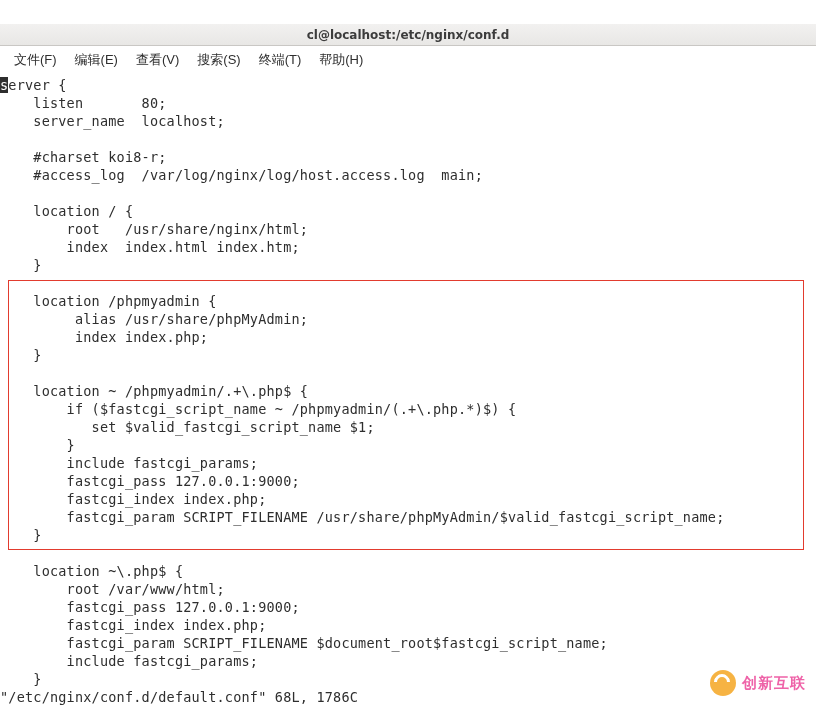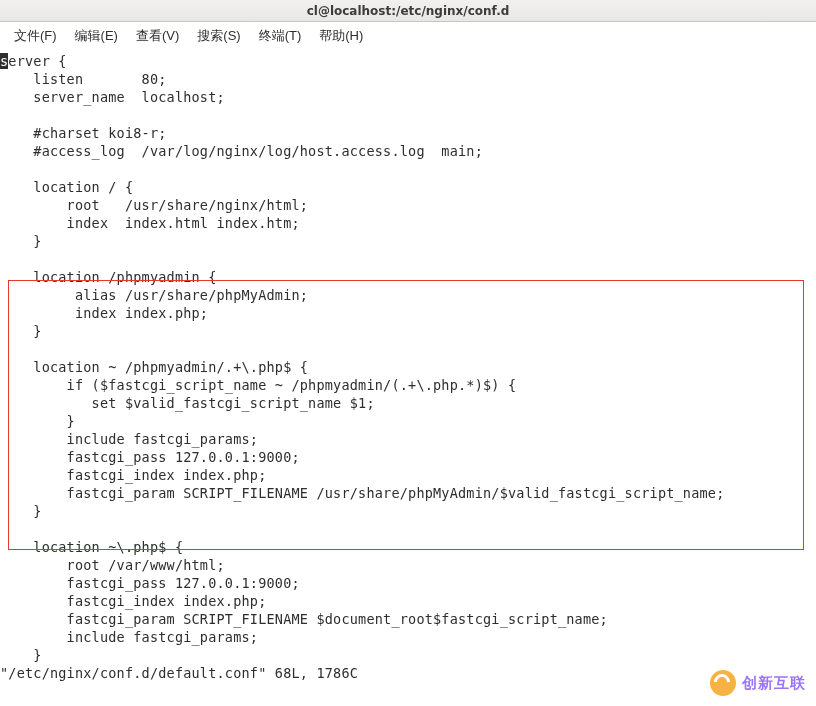--- a/index.html
+++ b/index.html
@@ -18,20 +18,21 @@
   width: 100%;
   background: linear-gradient(to bottom, #f2f1f0, #e8e7e5);
   border-bottom: 1px solid #c9c7c4;
   display: flex;
   align-items: center;
   justify-content: center;
   font-family: "DejaVu Sans", sans-serif;
   font-size: 12px;
   font-weight: bold;
   color: #3c3c3c;
+  margin-top: 24px;
 }
 .menubar {
   height: 28px;
   display: flex;
   align-items: center;
   padding: 0 6px;
   font-family: Liberation Sans, sans-serif;
   font-size: 13px;
   color: #2e2e2e;
   gap: 2px;
@@ -81,21 +82,21 @@
   border-right-color: transparent;
   border-bottom-color: transparent;
   border-radius: 50%;
   top: 4px; left: 4px;
   transform: rotate(45deg);
 }
 .watermark-text {
   font-family: Liberation Mono, monospace;
   font-size: 15px;
   font-weight: bold;
-  color: #8b5cf6;
+  color: #ec4899;
   letter-spacing: 1px;
 }
 </style>
 </head>
 <body>
 
 <div class="titlebar">
   <span>cl@localhost:/etc/nginx/conf.d</span>
 </div>
 

